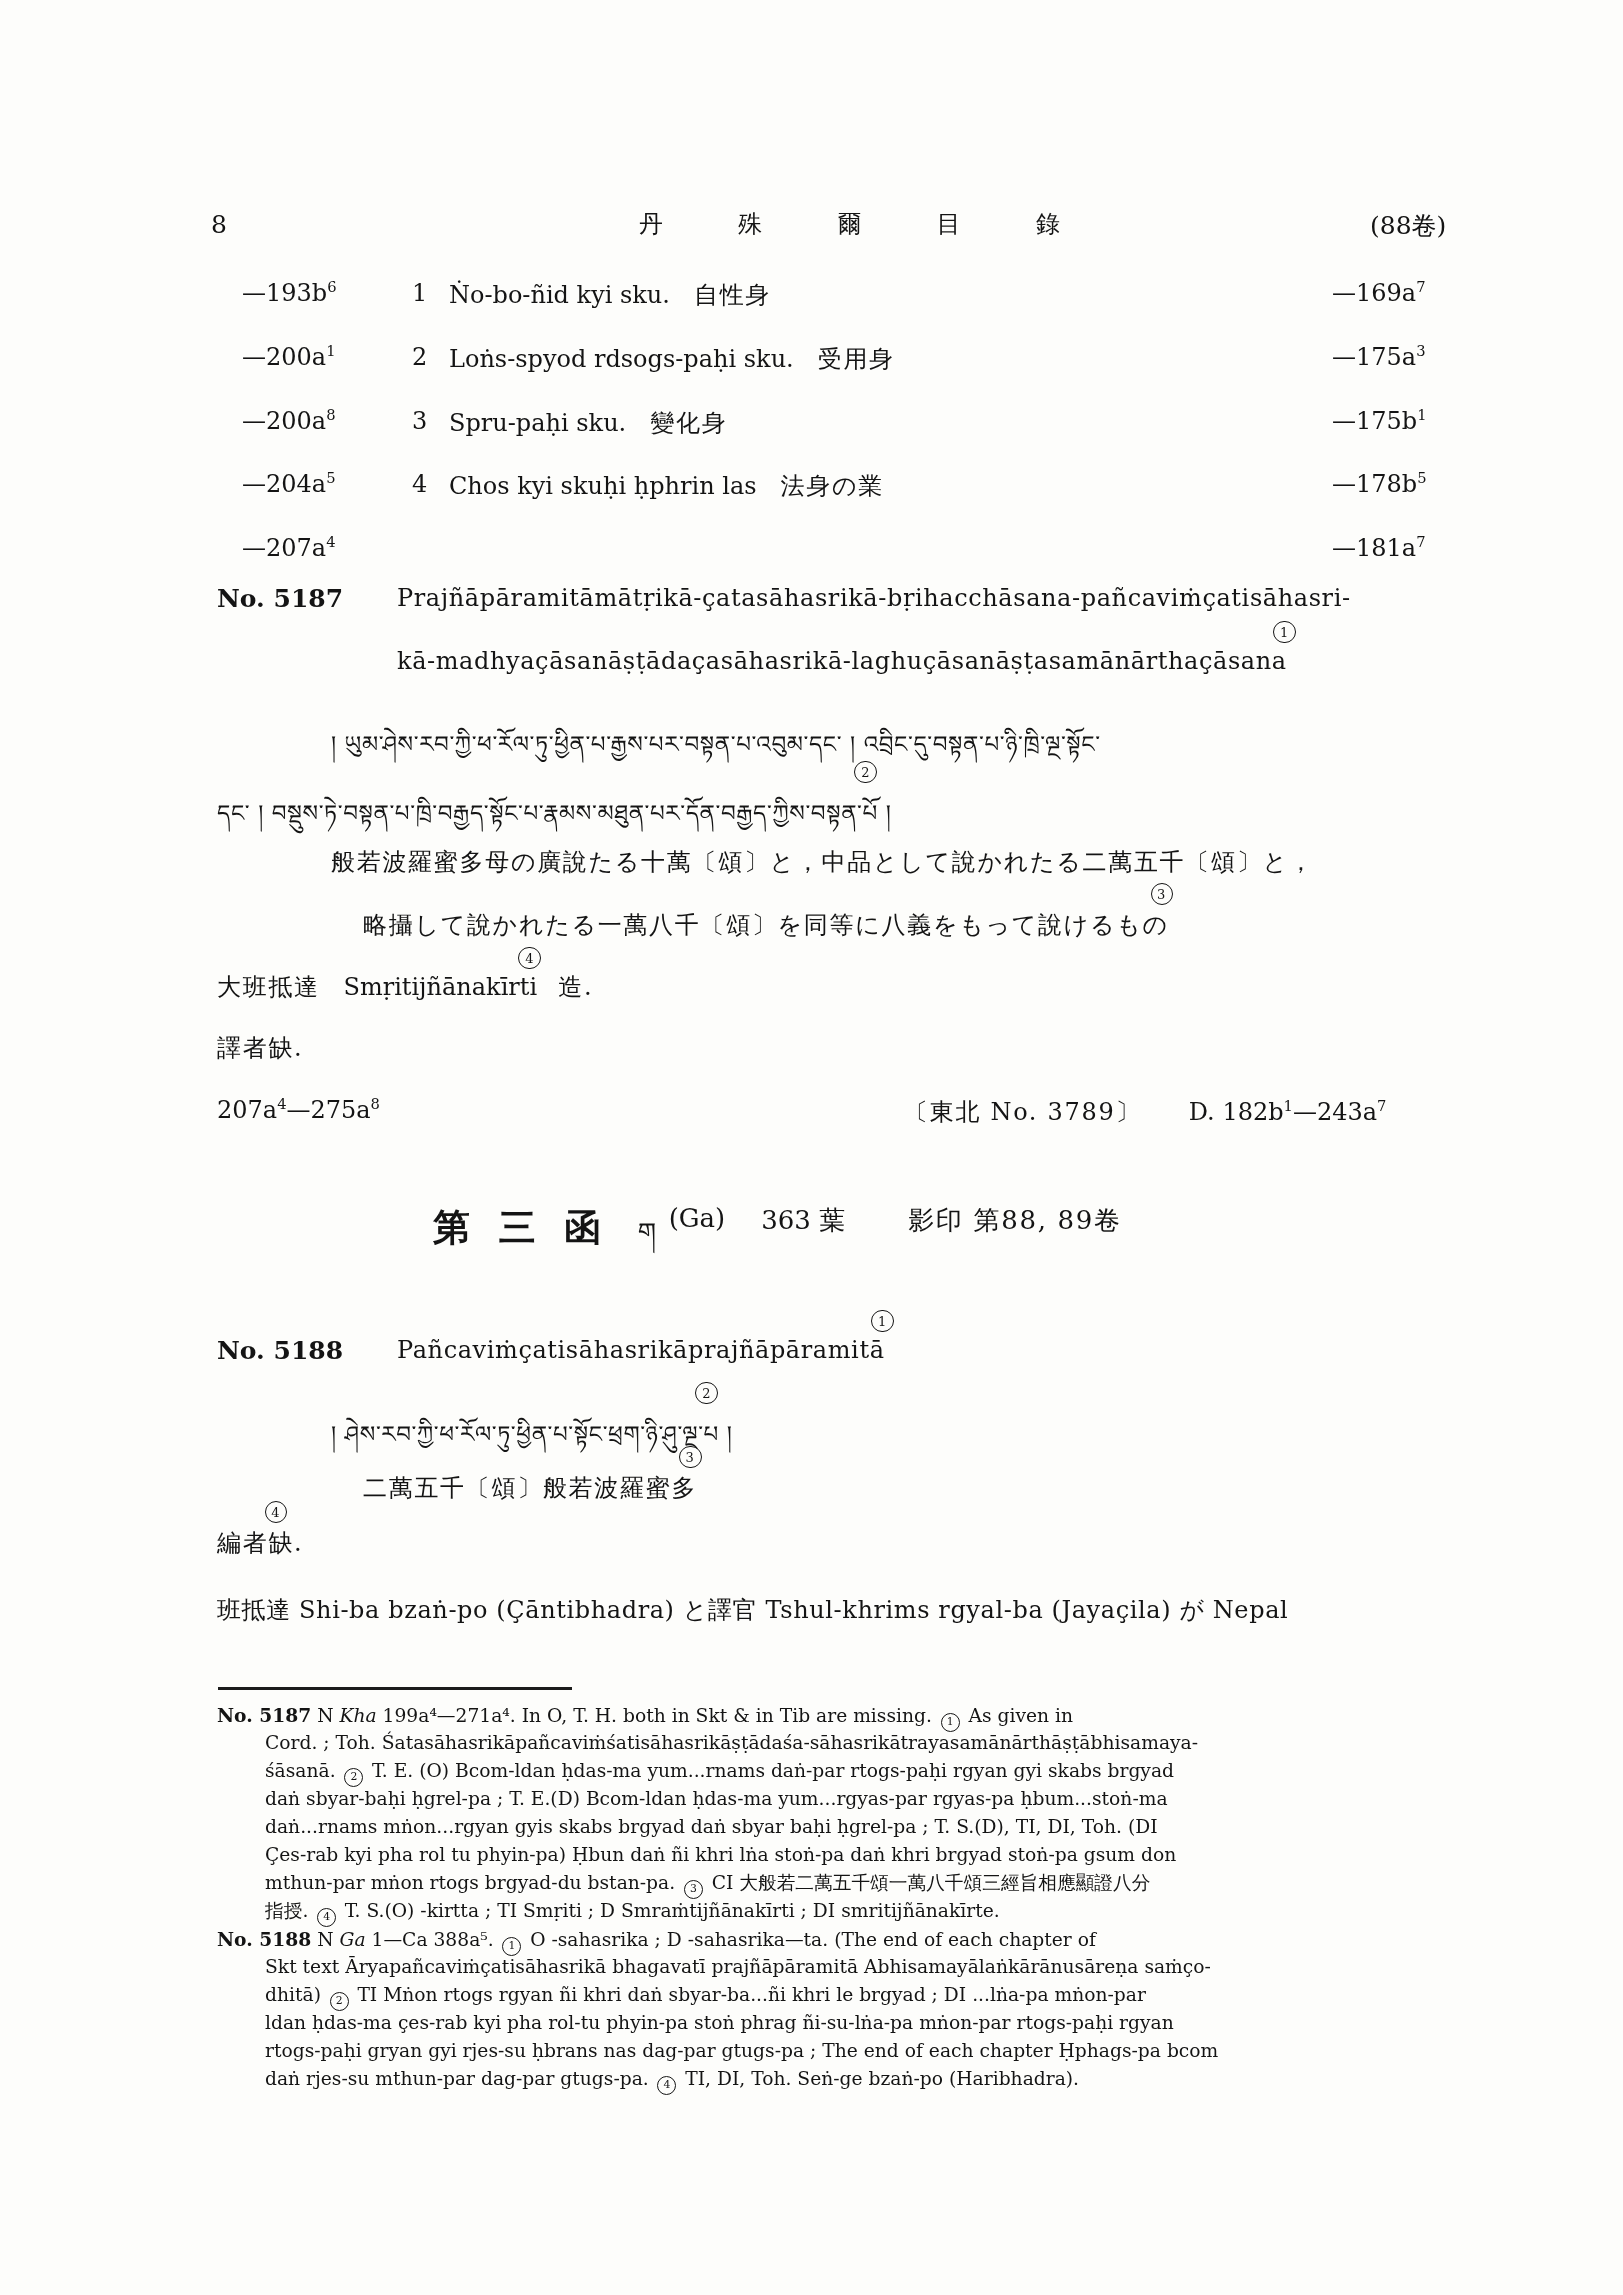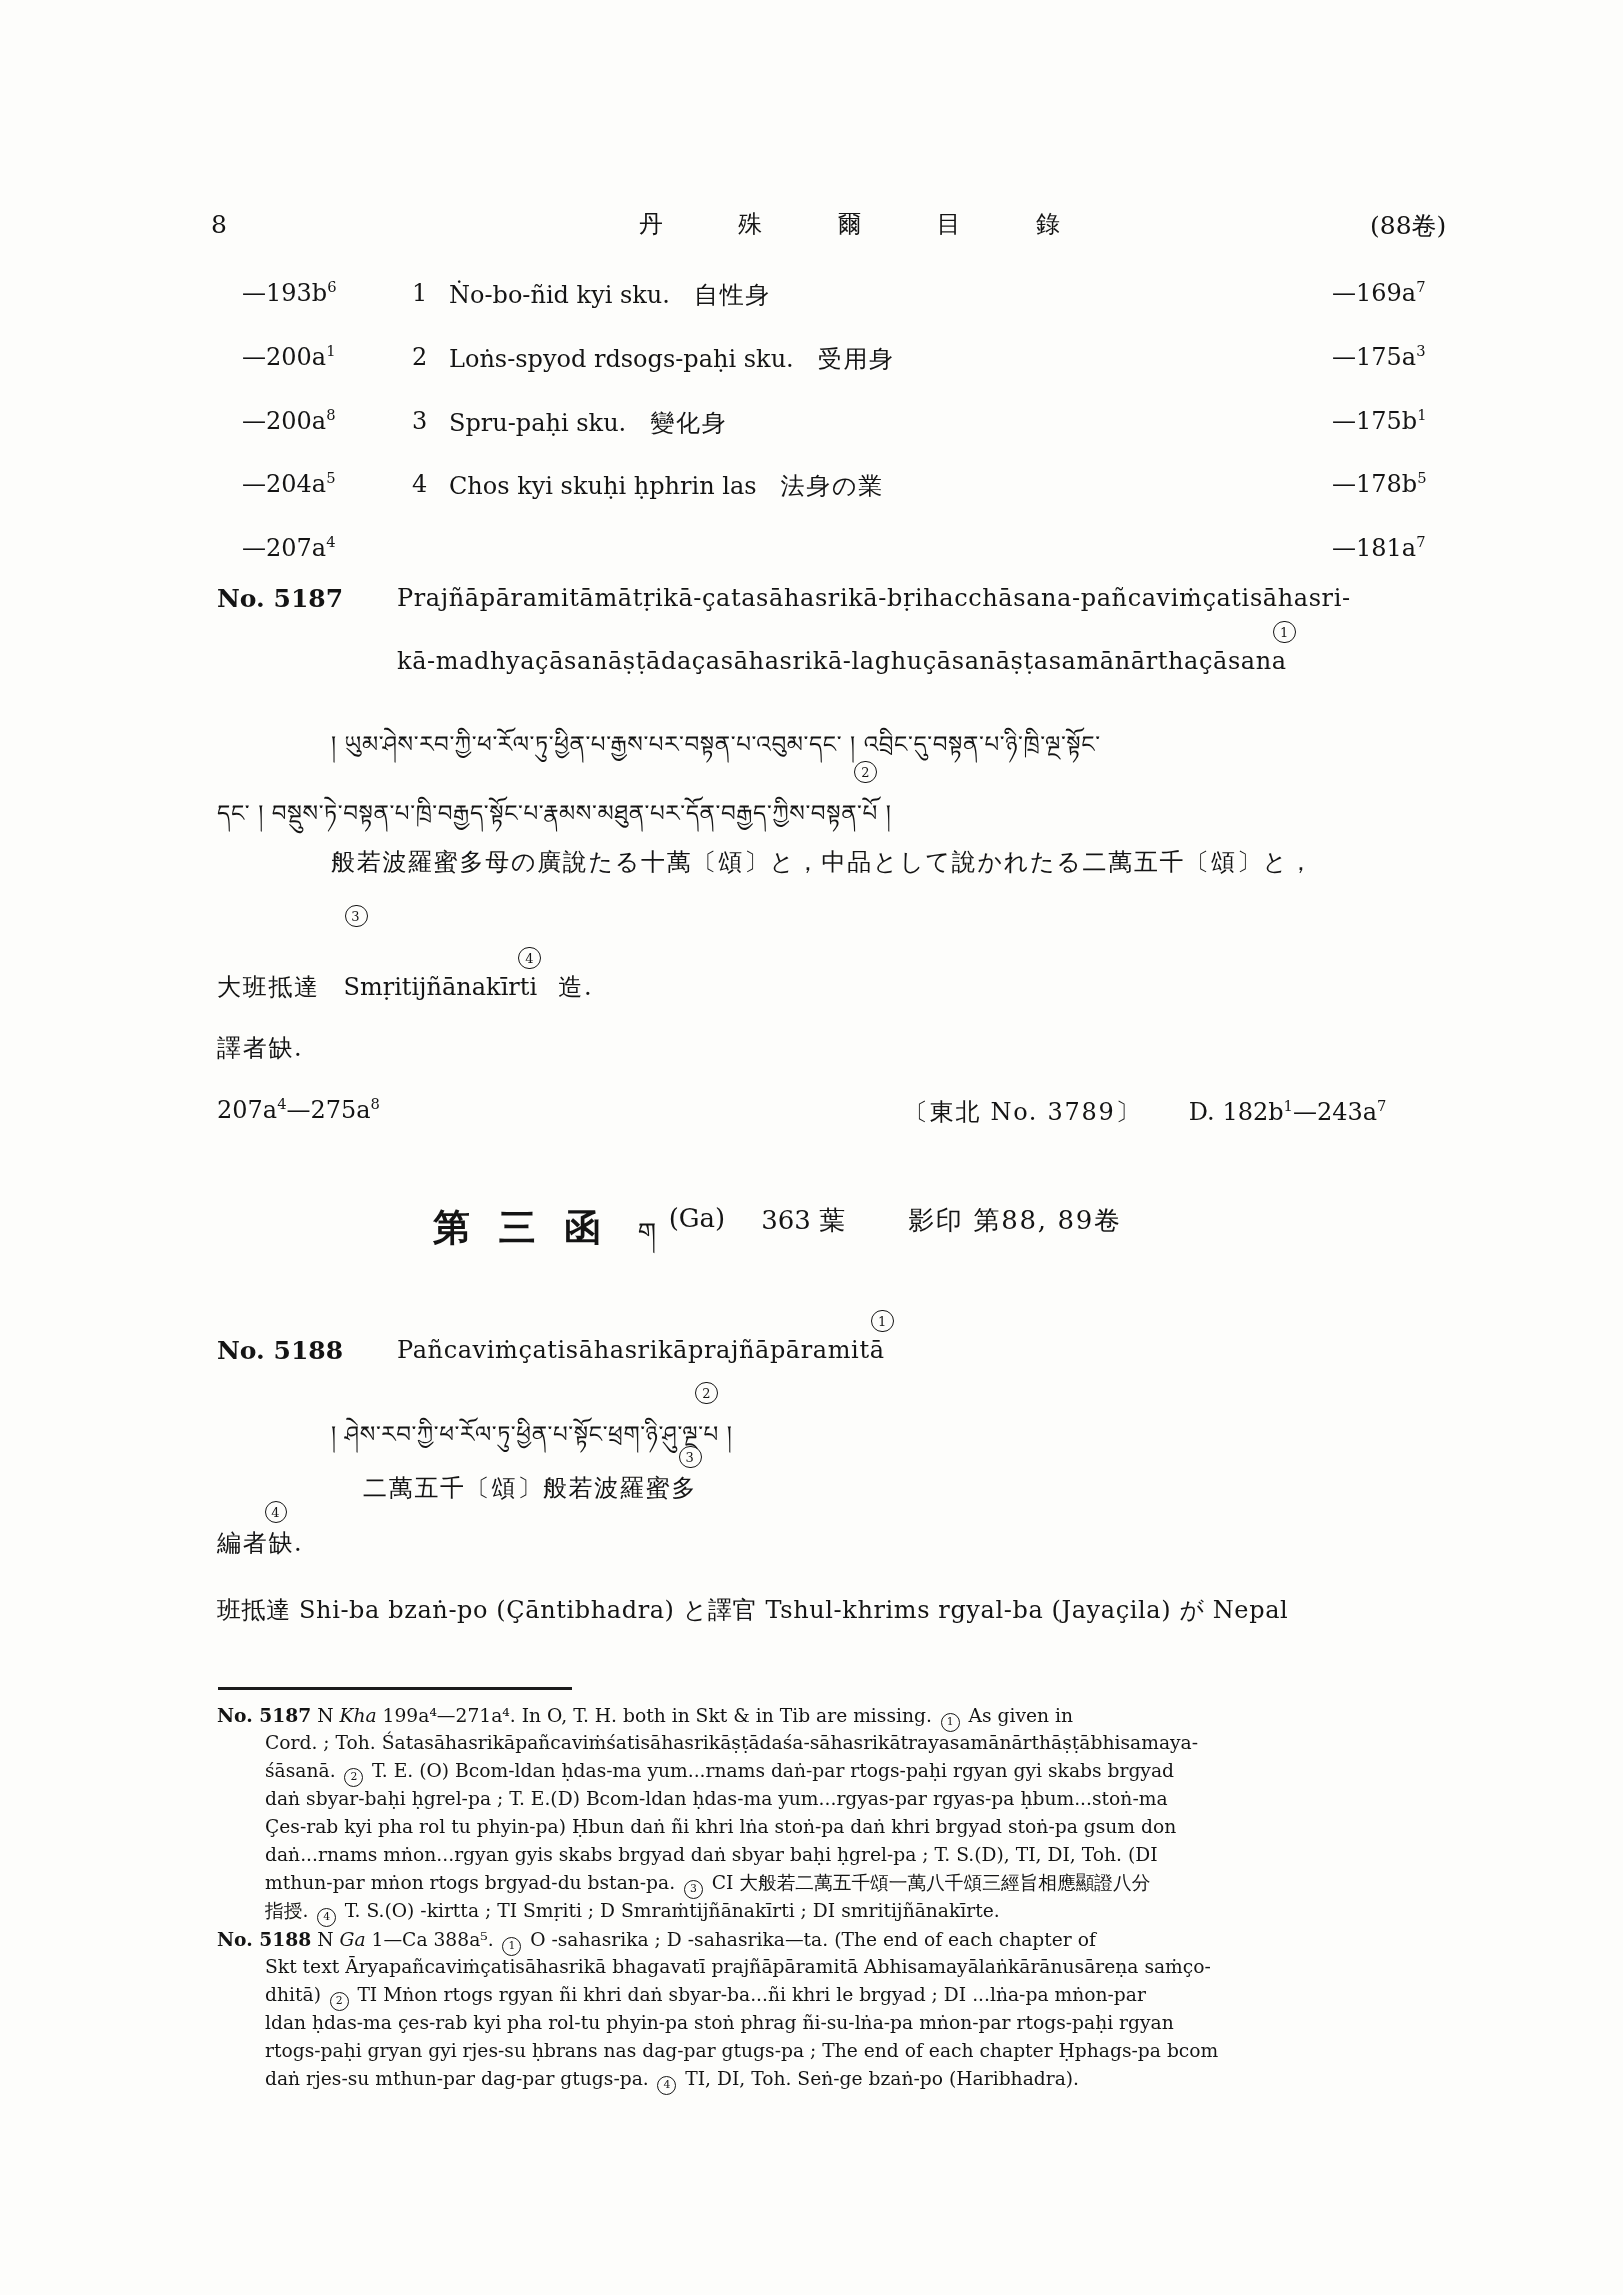--- a/index.html
+++ b/index.html
@@ -102,20 +102,21 @@
   <div class="abs tib" style="top:718px;left:331px;">། ཡུམ་ཤེས་རབ་ཀྱི་ཕ་རོལ་ཏུ་ཕྱིན་པ་རྒྱས་པར་བསྟན་པ་འབུམ་དང་ ། འབྲིང་དུ་བསྟན་པ་ཉི་ཁྲི་ལྔ་སྟོང་</div>
   <div class="abs tib" style="top:787px;left:217px;">
     <span class="na">
       <span>དང་ ། བསྡུས་ཏེ་བསྟན་པ་ཁྲི་བརྒྱད་སྟོང་པ་རྣམས་མཐུན་པར་དོན་བརྒྱད་ཀྱིས་བསྟན་པོ །</span>
       <span class="note-above shift">2</span>
     </span>
   </div>
   <div class="abs t43 cjk" style="top:846px;left:331px;text-align:right;">般若波羅蜜多母の廣說たる十萬〔頌〕と，中品として說かれたる二萬五千〔頌〕と，</div>
   <div class="abs t43 cjk" style="top:909px;left:363px;">
     <span class="na">
+      <span>略攝して說かれたる一萬八千〔頌〕を同等に八義をもって說けるもの</span>
       <span class="note-above" style="right:-4.5px;">3</span>
     </span>
   </div>
   <div class="abs t43" style="top:971px;left:217px;">
     <span class="cjk">大班抵達</span>
     <span class="na" style="margin-left:16px;">
       <span>Smṛitijñānakīrti</span>
       <span class="note-above" style="right:-3.4px;">4</span>
     </span>
     <span class="cjk" style="margin-left:13.6px;">造.</span>
@@ -164,22 +165,22 @@
   </div>
   <div class="abs t43" style="top:1594px;left:217px;letter-spacing:0.6px;">班抵達 Shi-ba bzaṅ-po (Çāntibhadra) と譯官 Tshul-khrims rgyal-ba (Jayaçila) が Nepal</div>
 
   <div class="abs fn-rule" style="top:1687px;left:218px;width:354px;"></div>
 
   <div class="abs fn" style="top:1701px;left:217px;width:1201px;">
     <div class="fn-line"><span class="fn-bold">No. 5187</span><span>  N  </span><span class="fn-italic">Kha</span><span> 199a⁴—271a⁴.  In O, T. H.  both in Skt &amp; in Tib are missing.   </span><span class="fn-marker">1</span><span> As given in</span></div>
     <div class="fn-line cont"><span>Cord. ;  Toh.    Śatasāhasrikāpañcaviṁśatisāhasrikāṣṭādaśa-sāhasrikātrayasamānārthāṣṭābhisamaya-</span></div>
     <div class="fn-line cont"><span>śāsanā.  </span><span class="fn-marker">2</span><span> T. E. (O)  Bcom-ldan ḥdas-ma yum...rnams daṅ-par rtogs-paḥi rgyan gyi skabs brgyad</span></div>
     <div class="fn-line cont"><span>daṅ sbyar-baḥi ḥgrel-pa ; T. E.(D)  Bcom-ldan ḥdas-ma yum...rgyas-par rgyas-pa ḥbum...stoṅ-ma</span></div>
+    <div class="fn-line cont"><span>daṅ...rnams mṅon...rgyan gyis skabs brgyad daṅ sbyar baḥi ḥgrel-pa ; T. S.(D), TI, DI, Toh. (DI</span></div>
     <div class="fn-line cont"><span>Çes-rab kyi pha rol tu phyin-pa) Ḥbun daṅ ñi khri lṅa stoṅ-pa daṅ khri brgyad stoṅ-pa gsum don</span></div>
-    <div class="fn-line cont"><span>daṅ...rnams mṅon...rgyan gyis skabs brgyad daṅ sbyar baḥi ḥgrel-pa ; T. S.(D), TI, DI, Toh. (DI</span></div>
     <div class="fn-line cont"><span>mthun-par mṅon rtogs brgyad-du bstan-pa.   </span><span class="fn-marker">3</span><span> CI  大般若二萬五千頌一萬八千頌三經旨相應顯證八分</span></div>
     <div class="fn-line cont"><span>指授.  </span><span class="fn-marker">4</span><span> T. S.(O)  -kirtta ; TI  Smṛiti ; D  Smraṁtijñānakīrti ; DI  smritijñānakīrte.</span></div>
     <div class="fn-line"><span class="fn-bold">No. 5188</span><span>  N  </span><span class="fn-italic">Ga</span><span> 1—Ca  388a⁵.  </span><span class="fn-marker">1</span><span> O  -sahasrika ; D  -sahasrika—ta.  (The end of each chapter of</span></div>
     <div class="fn-line cont"><span>Skt text  Āryapañcaviṁçatisāhasrikā bhagavatī prajñāpāramitā Abhisamayālaṅkārānusāreṇa saṁço-</span></div>
     <div class="fn-line cont"><span>dhitā)  </span><span class="fn-marker">2</span><span> TI  Mṅon rtogs rgyan ñi khri daṅ sbyar-ba...ñi khri le brgyad ; DI  ...lṅa-pa mṅon-par</span></div>
     <div class="fn-line cont"><span>ldan ḥdas-ma çes-rab kyi pha rol-tu phyin-pa stoṅ phrag ñi-su-lṅa-pa mṅon-par rtogs-paḥi rgyan</span></div>
     <div class="fn-line cont"><span>rtogs-paḥi gryan gyi rjes-su ḥbrans nas dag-par gtugs-pa ; The end of each chapter Ḥphags-pa bcom</span></div>
     <div class="fn-line cont"><span>daṅ rjes-su mthun-par dag-par gtugs-pa.  </span><span class="fn-marker">4</span><span> TI, DI, Toh.  Seṅ-ge bzaṅ-po (Haribhadra).</span></div>
   </div>
 

